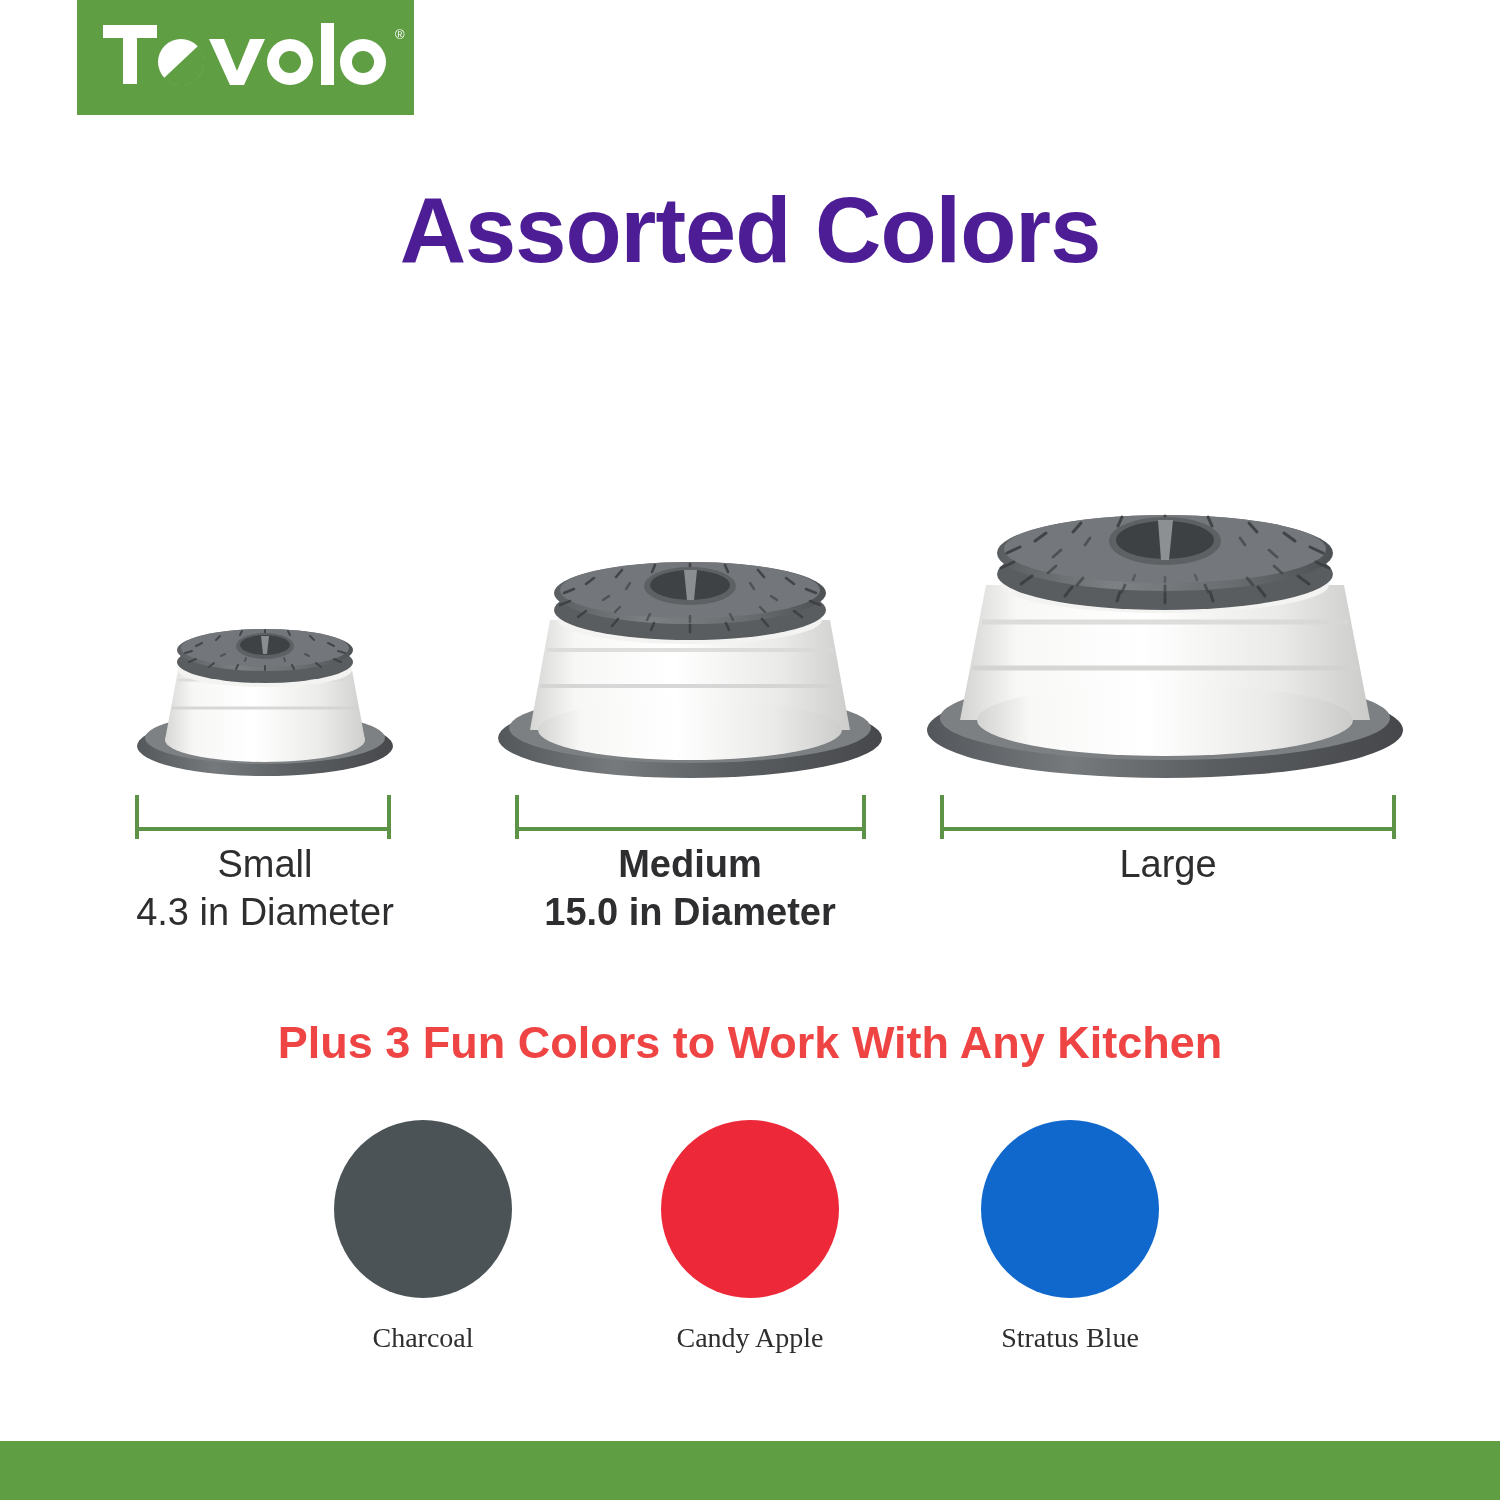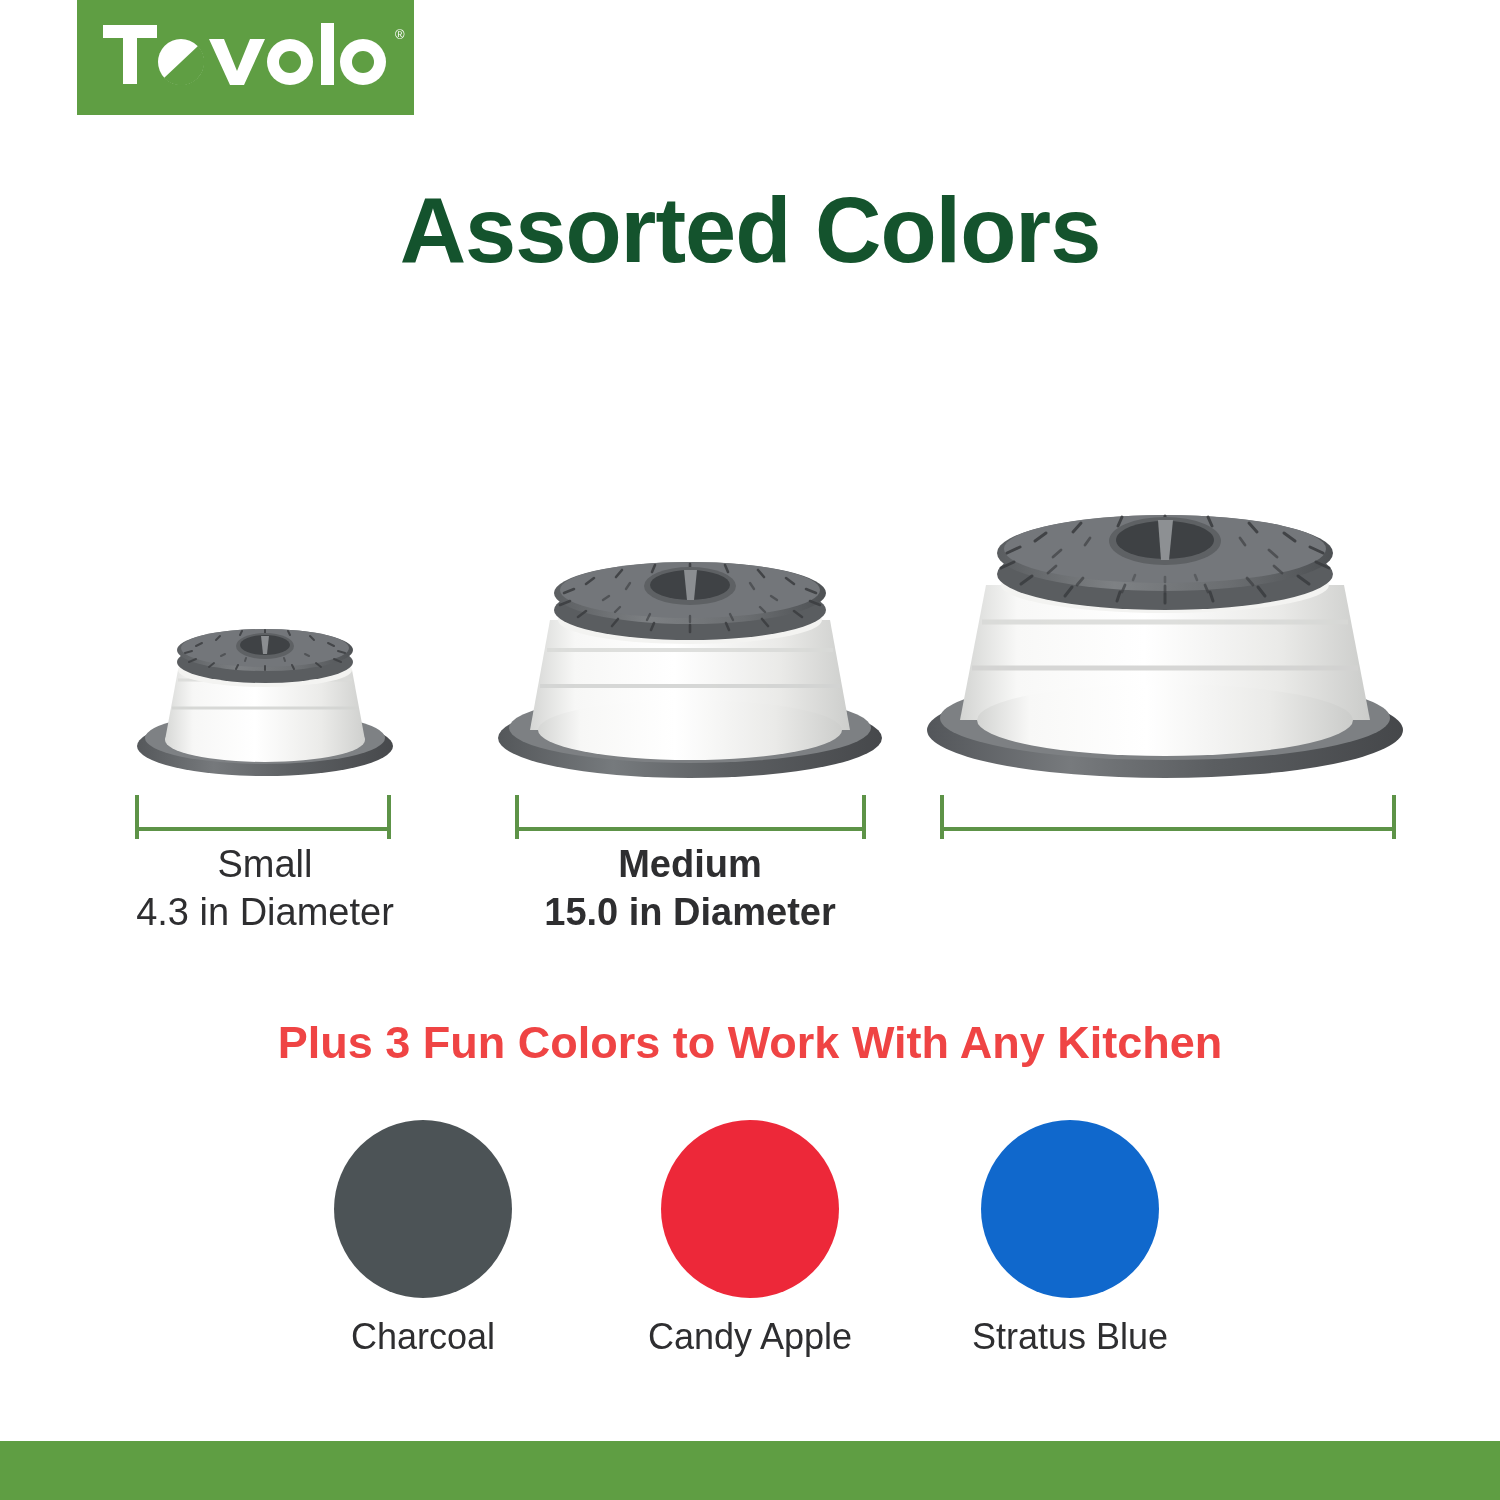--- a/index.html
+++ b/index.html
@@ -40,21 +40,21 @@
   
   .headline {
     position: absolute;
     left: 0;
     top: 178px;
     width: 1500px;
     text-align: center;
     font-size: 92px;
     font-weight: bold;
     letter-spacing: -1px;
-    color: #14532d;
+    color: #4c1d95;
     font-family: "Liberation Sans", sans-serif;
   }
   .subhead {
     position: absolute;
     left: 0;
     top: 334px;
     width: 1500px;
     text-align: center;
     font-size: 46px;
     font-weight: bold;
@@ -135,24 +135,24 @@
   .swatch-group {
     position: absolute;
     top: 0;
     text-align: center;
   }
   .swatch-dot {
     border-radius: 50%;
     margin: 0 auto;
   }
   .swatch-name {
-    margin-top: 18px;
-    font-size: 36px;
+    margin-top: 24px;
+    font-size: 28px;
     color: #2e2e30;
-    font-family: Liberation Sans, sans-serif;
+    font-family: Liberation Serif, serif;
     white-space: nowrap;
   }
 
   
   .footer-bar {
     position: absolute;
     left: 0;
     top: 1441px;
     width: 1500px;
     height: 59px;
@@ -437,20 +437,21 @@
     <div class="name">Medium</div>
     <div class="dim">15.0 in Diameter</div>
   </div>
 
   <div class="sizebar" style="left:940px;top:795px;width:456px;">
     <div class="cap left"></div>
     <div class="cap right"></div>
     <div class="rule"></div>
   </div>
   <div class="sizelabel" style="left:998px;top:840px;width:340px;">
+    <div class="name">Large</div>
   </div>
 
   <div class="colors-head" style="color: #ef4444;">Plus 3 Fun Colors to Work With Any Kitchen</div>
 
   <div class="swatches">
 
     <div class="swatch-group" style="left:273px;width:300px;">
       <div class="swatch-dot" id="dot-0" style="width:178px;height:178px;background:#4c5356;"></div>
       <div class="swatch-name">Charcoal</div>
     </div>

